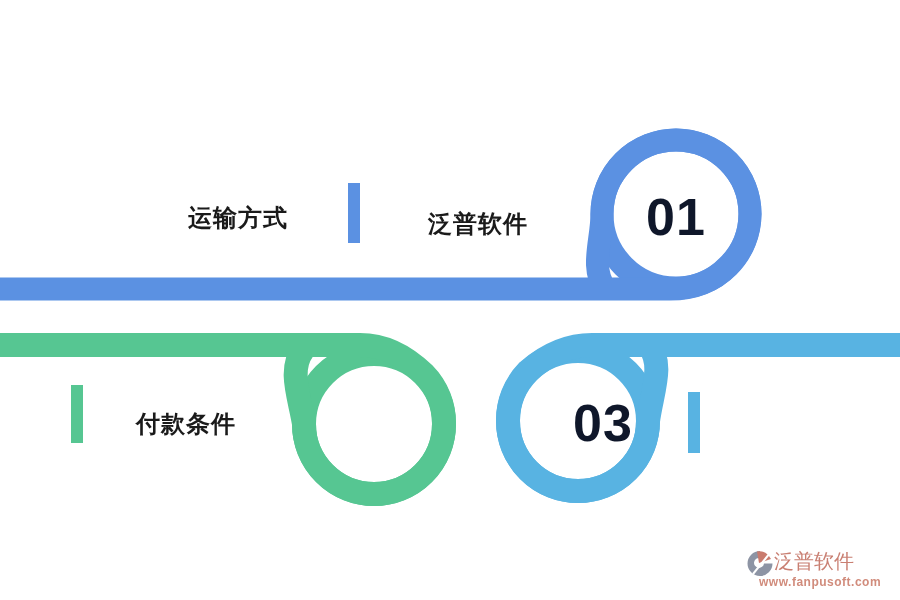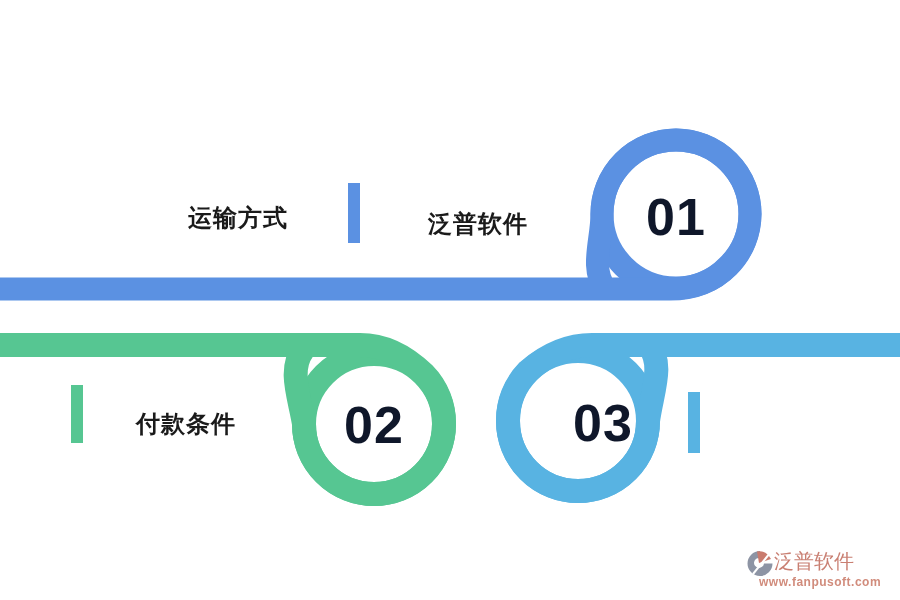--- a/index.html
+++ b/index.html
@@ -77,21 +77,20 @@
     <circle class="ring" cx="578" cy="421" r="70" stroke-width="24" stroke="#58B3E2"></circle>
     <path class="ribbon" stroke-width="24" d="M 900 345 L 592 345 Q 558 345 528 371 A 70 70 0 0 0 508 421 A 70 70 0 0 0 578 491 A 70 70 0 0 0 648 421 C 652 392 664 364 649 346" stroke="#58B3E2"></path>
     <rect x="688" y="392" width="12" height="61" fill="#58B3E2"></rect>
   </svg>
 
   <div class="label" style="left:160px; top:202px; width:156px;">运输方式</div>
   <div class="label" style="left:400px; top:208px; width:156px;">泛普软件</div>
   <div class="big-number" style="left:616px; top:190px;">01</div>
 
   <div class="label" style="left:110px; top:408px; width:152px;">付款条件</div>
-  <div class="big-number" style="left:314px; top:398px;">02</div>
 
   <div class="big-number" style="left:543px; top:396px;">03</div>
 
   <div id="watermark">
     <svg id="wm-icon" width="26" height="27" viewBox="0 0 26 27">
       <path d="M 13 1 A 12.5 12.5 0 1 0 25.5 13.5 L 17 13.5 A 5 5 0 1 1 13 8 Z" fill="#8d94a4"></path>
       <path d="M 10 1.5 A 12.5 12.5 0 0 1 24 9 L 12 13 Z" fill="#c97b6e"></path>
       <path d="M 23 3 L 6 24" stroke="#ffffff" stroke-width="2" fill="none"></path>
     </svg>
     <div id="wm-brand" style="color: rgb(201, 127, 114);">泛普软件</div>

